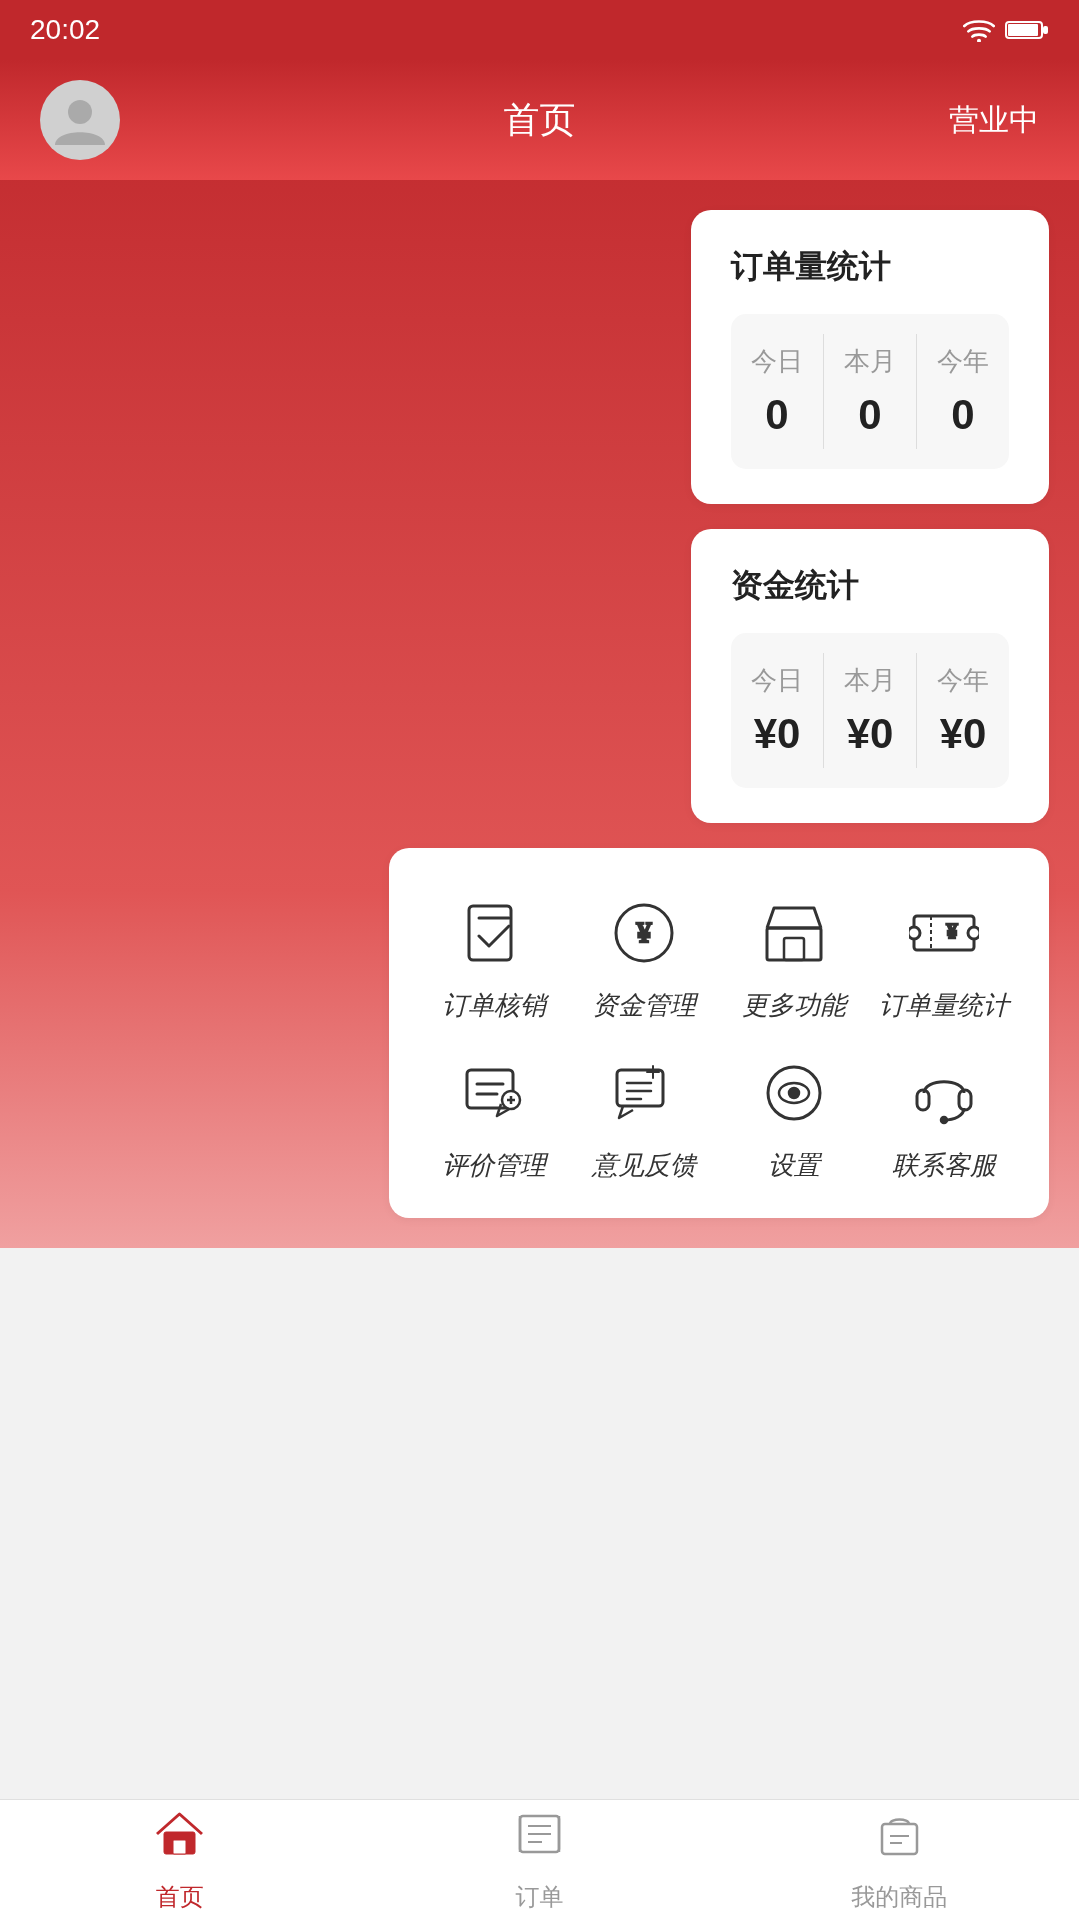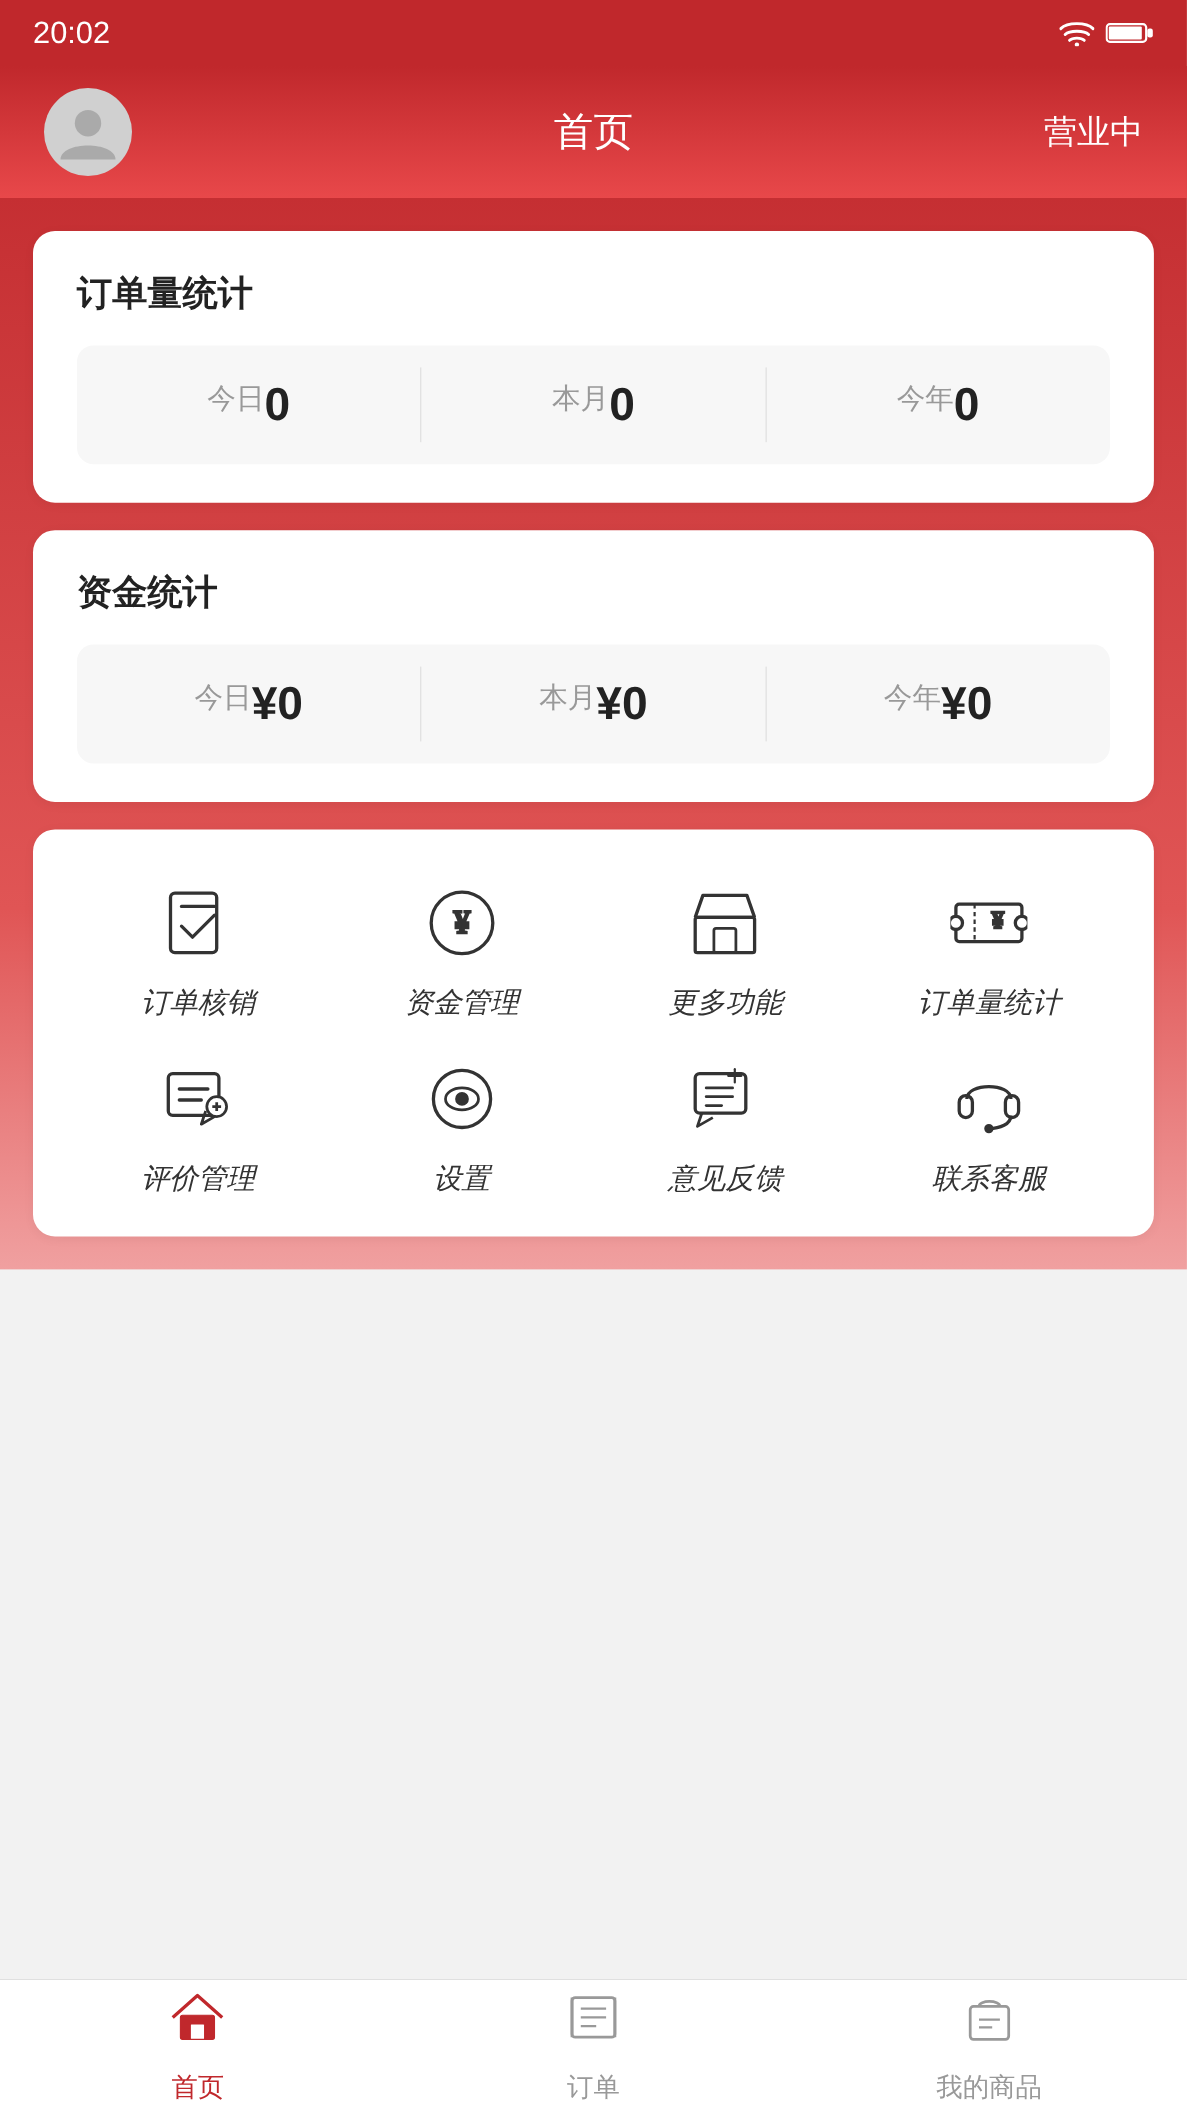--- a/index.html
+++ b/index.html
@@ -105,21 +105,21 @@
     .stats-grid {
       background: #f7f7f7;
       border-radius: 15px;
       display: flex;
       align-items: stretch;
     }
 
     .stat-item {
       flex: 1;
       display: flex;
-      flex-direction: row;
+      flex-direction: column;
       align-items: center;
       justify-content: center;
       padding: 30px 20px;
     }
 
     .stat-divider {
       width: 1px;
       background-color: #ddd;
       margin: 20px 0;
     }
@@ -248,21 +248,21 @@
     <div class="header-avatar">
       <svg width="60" height="60" viewBox="0 0 60 60" fill="none">
         <circle cx="30" cy="22" r="12" fill="#aaa"></circle>
         <path d="M5 55 C5 38 55 38 55 55" fill="#aaa"></path>
       </svg>
     </div>
     <span class="header-title">首页</span>
     <span class="header-status">营业中</span>
   </div>
 
-  <div class="main-content" style="background: transparent;">
+  <div class="main-content" style="background: transparent; align-items: flex-end;">
 
     <div class="card">
       <div class="card-title">订单量统计</div>
       <div class="stats-grid">
         <div class="stat-item">
           <div class="stat-label">今日</div>
           <div class="stat-value">0</div>
         </div>
         <div class="stat-divider"></div>
         <div class="stat-item">
@@ -357,41 +357,41 @@
               <line x1="48" y1="42" x2="56" y2="42" stroke="#333" stroke-width="2.5"></line>
               <line x1="52" y1="38" x2="52" y2="46" stroke="#333" stroke-width="2.5"></line>
             </svg>
           </div>
           <span class="function-label">评价管理</span>
         </div>
 
         <div class="function-item">
           <div class="function-icon">
             <svg viewBox="0 0 70 70">
-              <circle cx="35" cy="35" r="26" stroke="#333" stroke-width="3" fill="none"></circle>
-              <ellipse cx="35" cy="35" rx="15" ry="10" stroke="#333" stroke-width="2.5" fill="none"></ellipse>
-              <circle cx="35" cy="35" r="5" fill="#333"></circle>
-            </svg>
-          </div>
-          <span class="function-label">设置</span>
-        </div>
-
-        <div class="function-item">
-          <div class="function-icon">
-            <svg viewBox="0 0 70 70">
               <rect x="8" y="12" width="46" height="36" rx="4" stroke="#333" stroke-width="3" fill="none"></rect>
               <path d="M14 48 L10 60 L24 52" stroke="#333" stroke-width="2.5" fill="none" stroke-linejoin="round"></path>
               <line x1="18" y1="25" x2="42" y2="25" stroke="#333" stroke-width="2.5" stroke-linecap="round"></line>
               <line x1="18" y1="33" x2="42" y2="33" stroke="#333" stroke-width="2.5" stroke-linecap="round"></line>
               <line x1="18" y1="41" x2="32" y2="41" stroke="#333" stroke-width="2.5" stroke-linecap="round"></line>
               <line x1="44" y1="8" x2="44" y2="20" stroke="#333" stroke-width="2" stroke-linecap="round"></line>
               <line x1="38" y1="14" x2="50" y2="14" stroke="#333" stroke-width="2" stroke-linecap="round"></line>
             </svg>
           </div>
           <span class="function-label">意见反馈</span>
+        </div>
+
+        <div class="function-item">
+          <div class="function-icon">
+            <svg viewBox="0 0 70 70">
+              <circle cx="35" cy="35" r="26" stroke="#333" stroke-width="3" fill="none"></circle>
+              <ellipse cx="35" cy="35" rx="15" ry="10" stroke="#333" stroke-width="2.5" fill="none"></ellipse>
+              <circle cx="35" cy="35" r="5" fill="#333"></circle>
+            </svg>
+          </div>
+          <span class="function-label">设置</span>
         </div>
 
         <div class="function-item">
           <div class="function-icon">
             <svg viewBox="0 0 70 70">
               <path d="M15 35 C15 20 55 20 55 35" stroke="#333" stroke-width="3" fill="none"></path>
               <rect x="8" y="32" width="12" height="20" rx="6" stroke="#333" stroke-width="3" fill="none"></rect>
               <rect x="50" y="32" width="12" height="20" rx="6" stroke="#333" stroke-width="3" fill="none"></rect>
               <path d="M55 50 C55 58 45 62 35 62" stroke="#333" stroke-width="3" fill="none"></path>
               <circle cx="35" cy="62" r="3" fill="#333"></circle>

